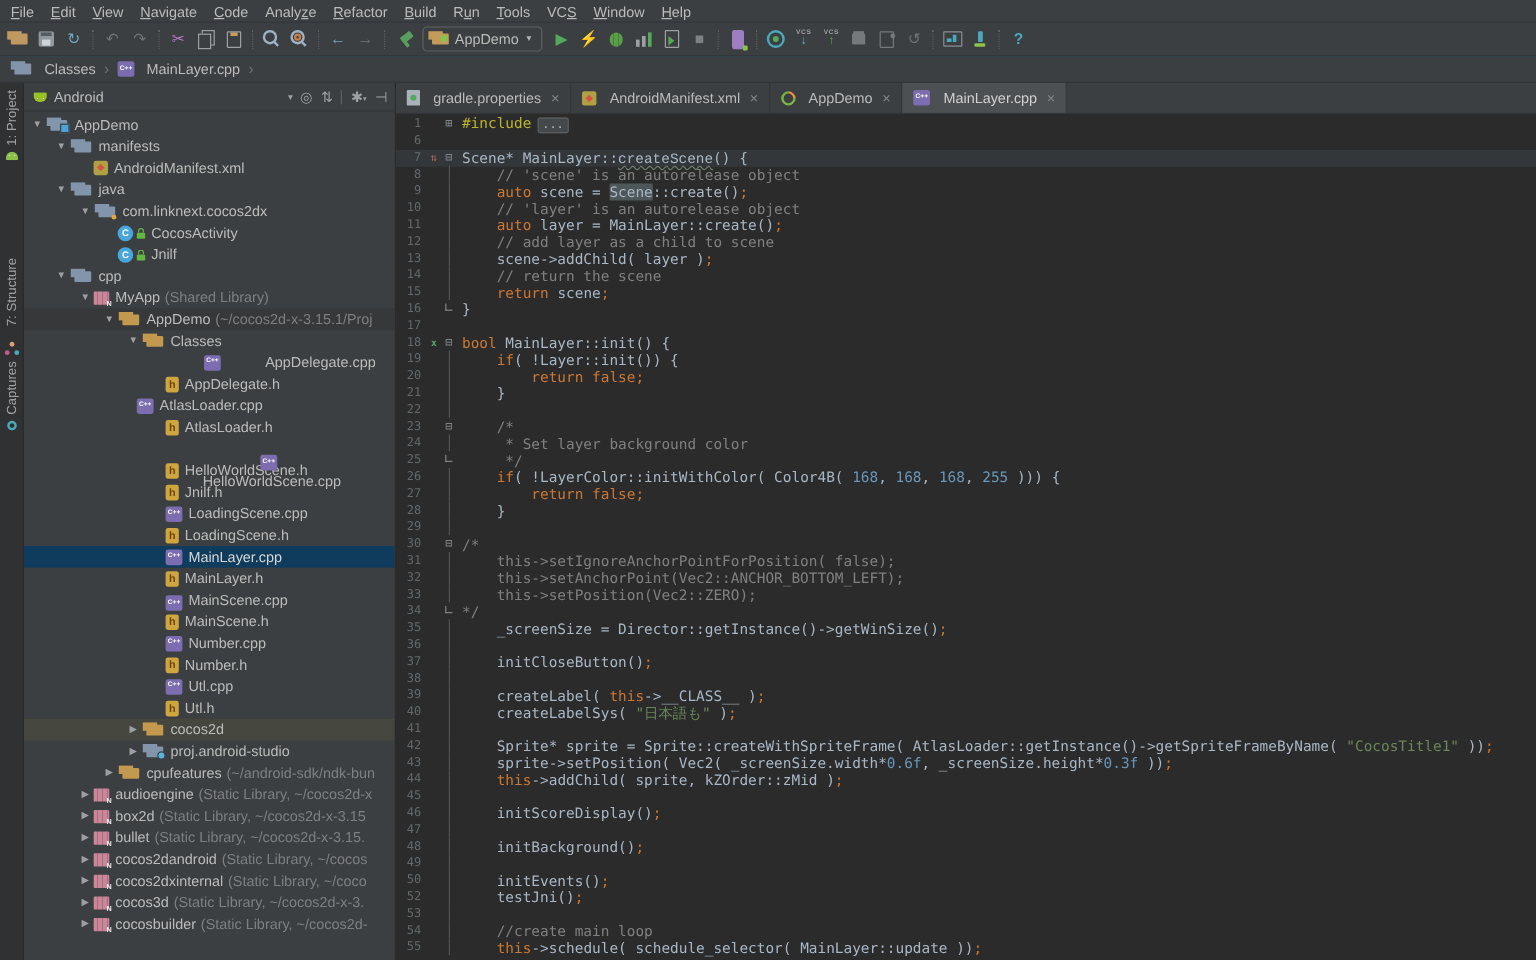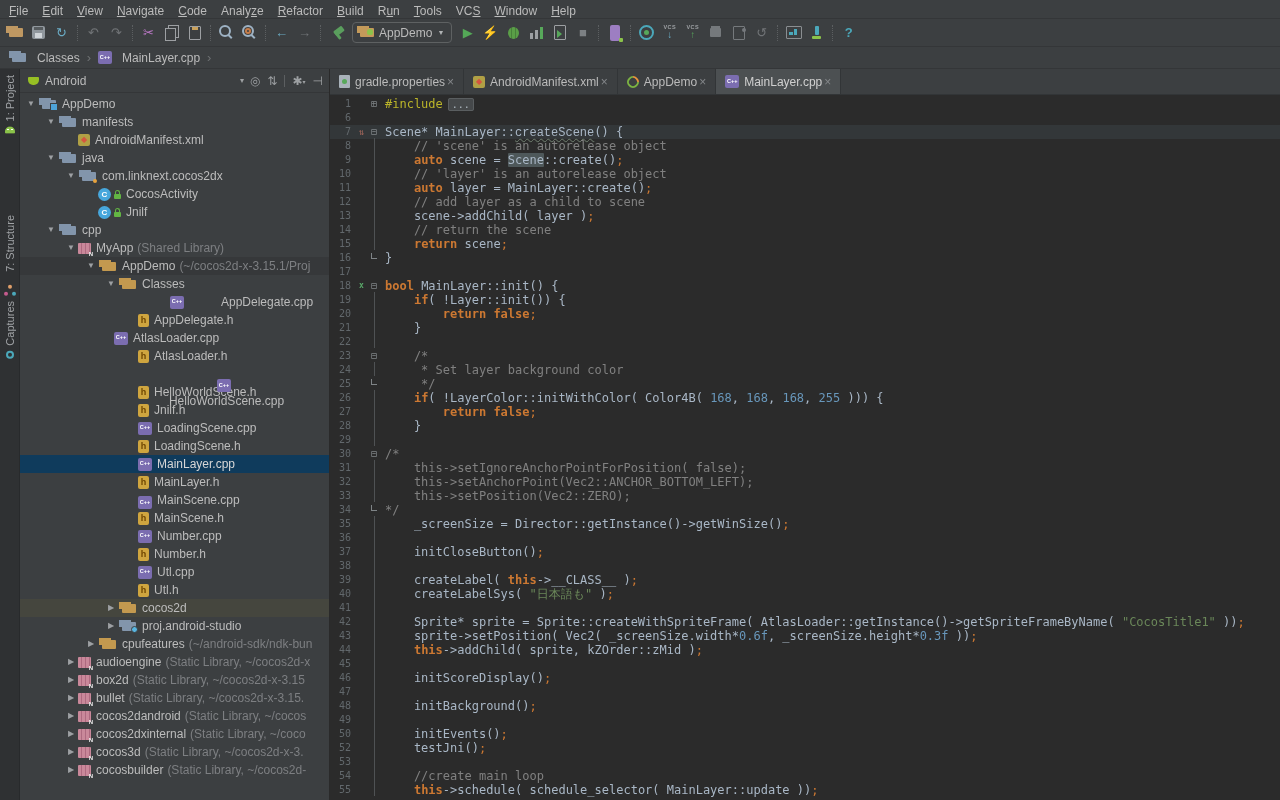--- a/index.html
+++ b/index.html
@@ -101,36 +101,36 @@
   .ti-lib{width:13px;height:11px;background:repeating-linear-gradient(90deg,#c9889a 0 3px,#ad6a80 3px 4px);border-radius:1px;}
   .ti-lib::after{content:"N";position:absolute;right:-2px;bottom:-3px;font:bold 6px/1 "Liberation Sans",sans-serif;color:#eee;}
   .ti-gradle{width:11px;height:13px;background:#a9b2ba;border-radius:1px;}
   .ti-gradle::after{content:"";position:absolute;left:3px;top:4px;width:5px;height:5px;border-radius:50%;background:#57a85a;}
   .ti-cocos{width:12px;height:12px;border-radius:50%;border:2px solid #7cb342;border-top-color:#e8923d;transform:rotate(45deg);}
   .lock{width:7px;height:5px;background:#62b543;border-radius:1px;margin:4px 5px 0 -2px;position:relative;flex:none;}
   .lock::before{content:"";position:absolute;left:1px;top:-4px;width:3px;height:3px;border:1.5px solid #62b543;border-bottom:none;border-radius:3px 3px 0 0;}
   
   .editor{flex:1;display:flex;flex-direction:column;background:#2b2b2b;overflow:hidden;}
   .tabs{height:26px;flex:0 0 26px;display:flex;background:#3c3f41;border-bottom:1px solid #323537;}
-  .tab{display:inline-flex;align-items:center;padding:0 9px;font-size:12px;color:#bbbbbb;border-right:1px solid #323537;}
+  .tab{display:inline-flex;align-items:center;gap:6px;padding:0 9px;font-size:12px;color:#bbbbbb;border-right:1px solid #323537;}
   .tab.active{background:#4c5052;color:#d0d0d0;}
   .tab-close{color:#84878a;font-size:12px;margin-left:2px;}
   .code{flex:1;overflow:hidden;font-family:"DejaVu Sans Mono",monospace;font-size:12px;line-height:14px;padding-top:2px;}
   .crow{display:flex;align-items:center;height:14px;white-space:pre;}
   .crow.cur{background:#333739;}
   .ln{flex:0 0 26px;text-align:right;padding-right:5px;font-size:10px;color:#62686c;}
   .gic{flex:0 0 11px;text-align:center;font-size:9px;line-height:10px;}
   .g-impl{color:#a1665a;}
   .g-ovr{color:#59a869;font-weight:bold;font-size:8px;}
   .fold{flex:0 0 14px;text-align:center;color:#7f8487;font-size:10px;line-height:10px;position:relative;}
   .f-end::before{content:"";display:inline-block;width:5px;height:5px;border-left:1px solid #7f8487;border-bottom:1px solid #7f8487;margin-bottom:2px;}
   .f-line::before{content:"";display:inline-block;width:1px;height:14px;background:#4f5254;}
   .cl{padding-left:4px;color:#a9b7c6;}
   .x-d{color:#a9b7c6;}
-  .x-k{color:#cc7832;font-weight:bold;margin-top:11px;}
+  .x-k{color:#cc7832;font-weight:normal;margin-top:11px;}
   .x-c{color:#808080;}
   .x-s{color:#6a8759;}
   .x-n2{color:#6897bb;}
   .x-p{color:#bbb529;}
   .x-sc{color:#cc7832;}
   .x-w{color:#a9b7c6;text-decoration:underline wavy #6f7f6f 1px;text-underline-offset:2px;font-family:Liberation Mono, monospace;}
   .x-hl{color:#a9b7c6;background:#4e585a;border-radius:1px;}
   .x-fd{background:#45484a;border:1px solid #5a5e60;border-radius:2px;padding:0 3px;margin-left:5px;font-size:10px;color:#aeb8c0;}
 </style>
 </head>

